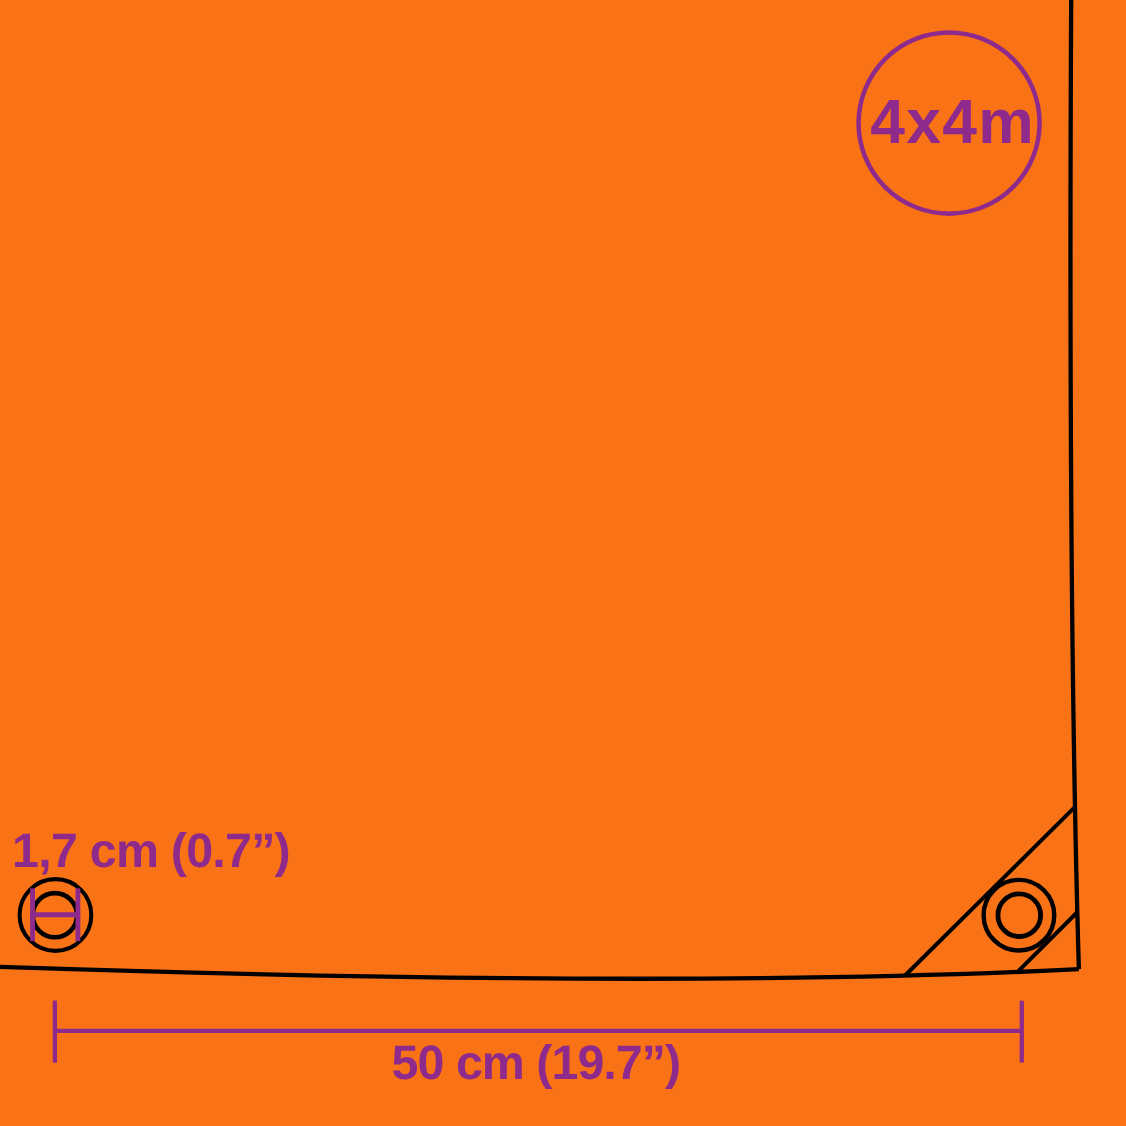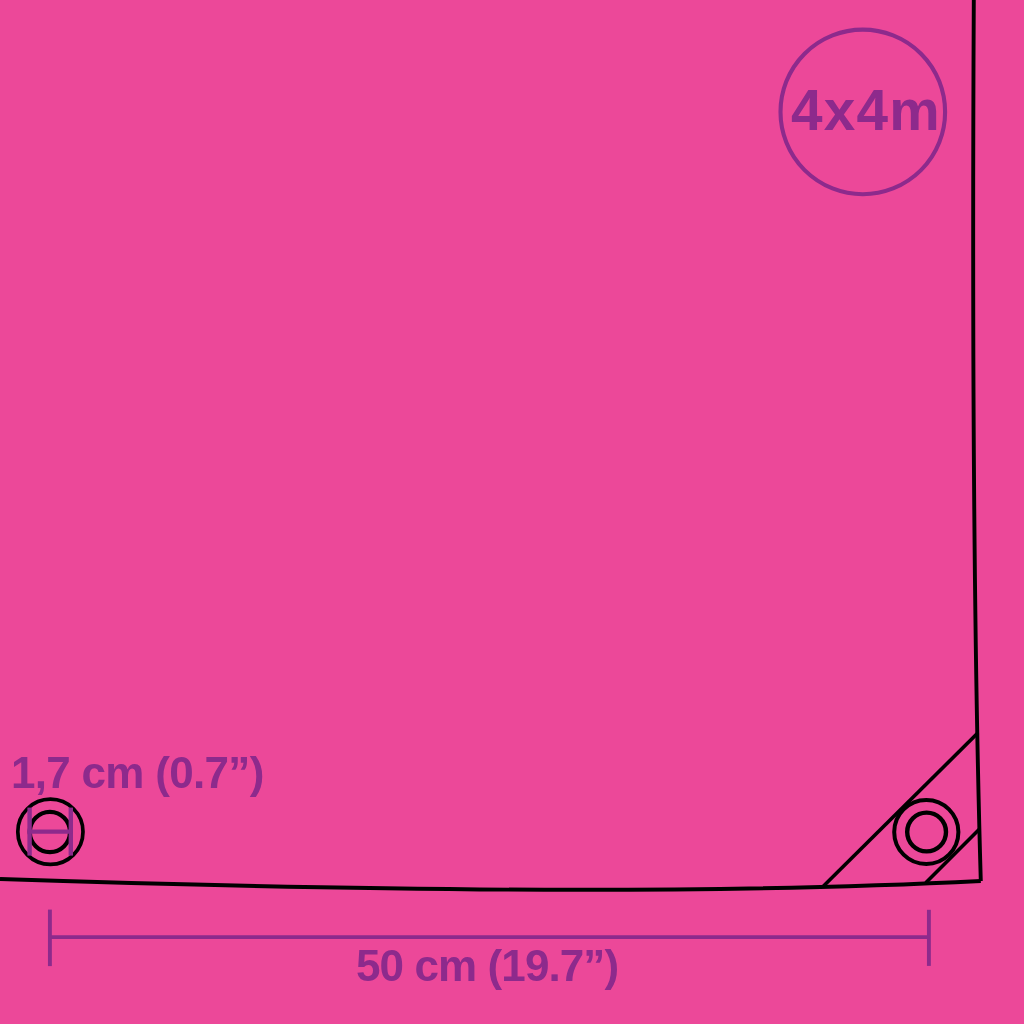--- a/index.html
+++ b/index.html
@@ -1,16 +1,16 @@
 <!DOCTYPE html>
 <html><head>
 <meta charset="utf-8">
 <style>
   html,body{margin:0;padding:0;background:#ffffff;}
-  #stage{position:relative;width:1024px;height:1024px;overflow:hidden;background:#ec4899;
+  #stage{position:relative;width:1024px;height:1024px;overflow:hidden;background:#f97316;
          font-family:"Liberation Sans",sans-serif;}
   svg{position:absolute;left:0;top:0;}
 </style>
 </head>
 <body>
 <div id="stage">
 <svg width="1024" height="1024" viewBox="0 0 1024 1024">
 
   <path d="M 973.8 0 Q 971 550 980.8 881" fill="none" stroke="#000000" stroke-width="3.9"></path>
 

